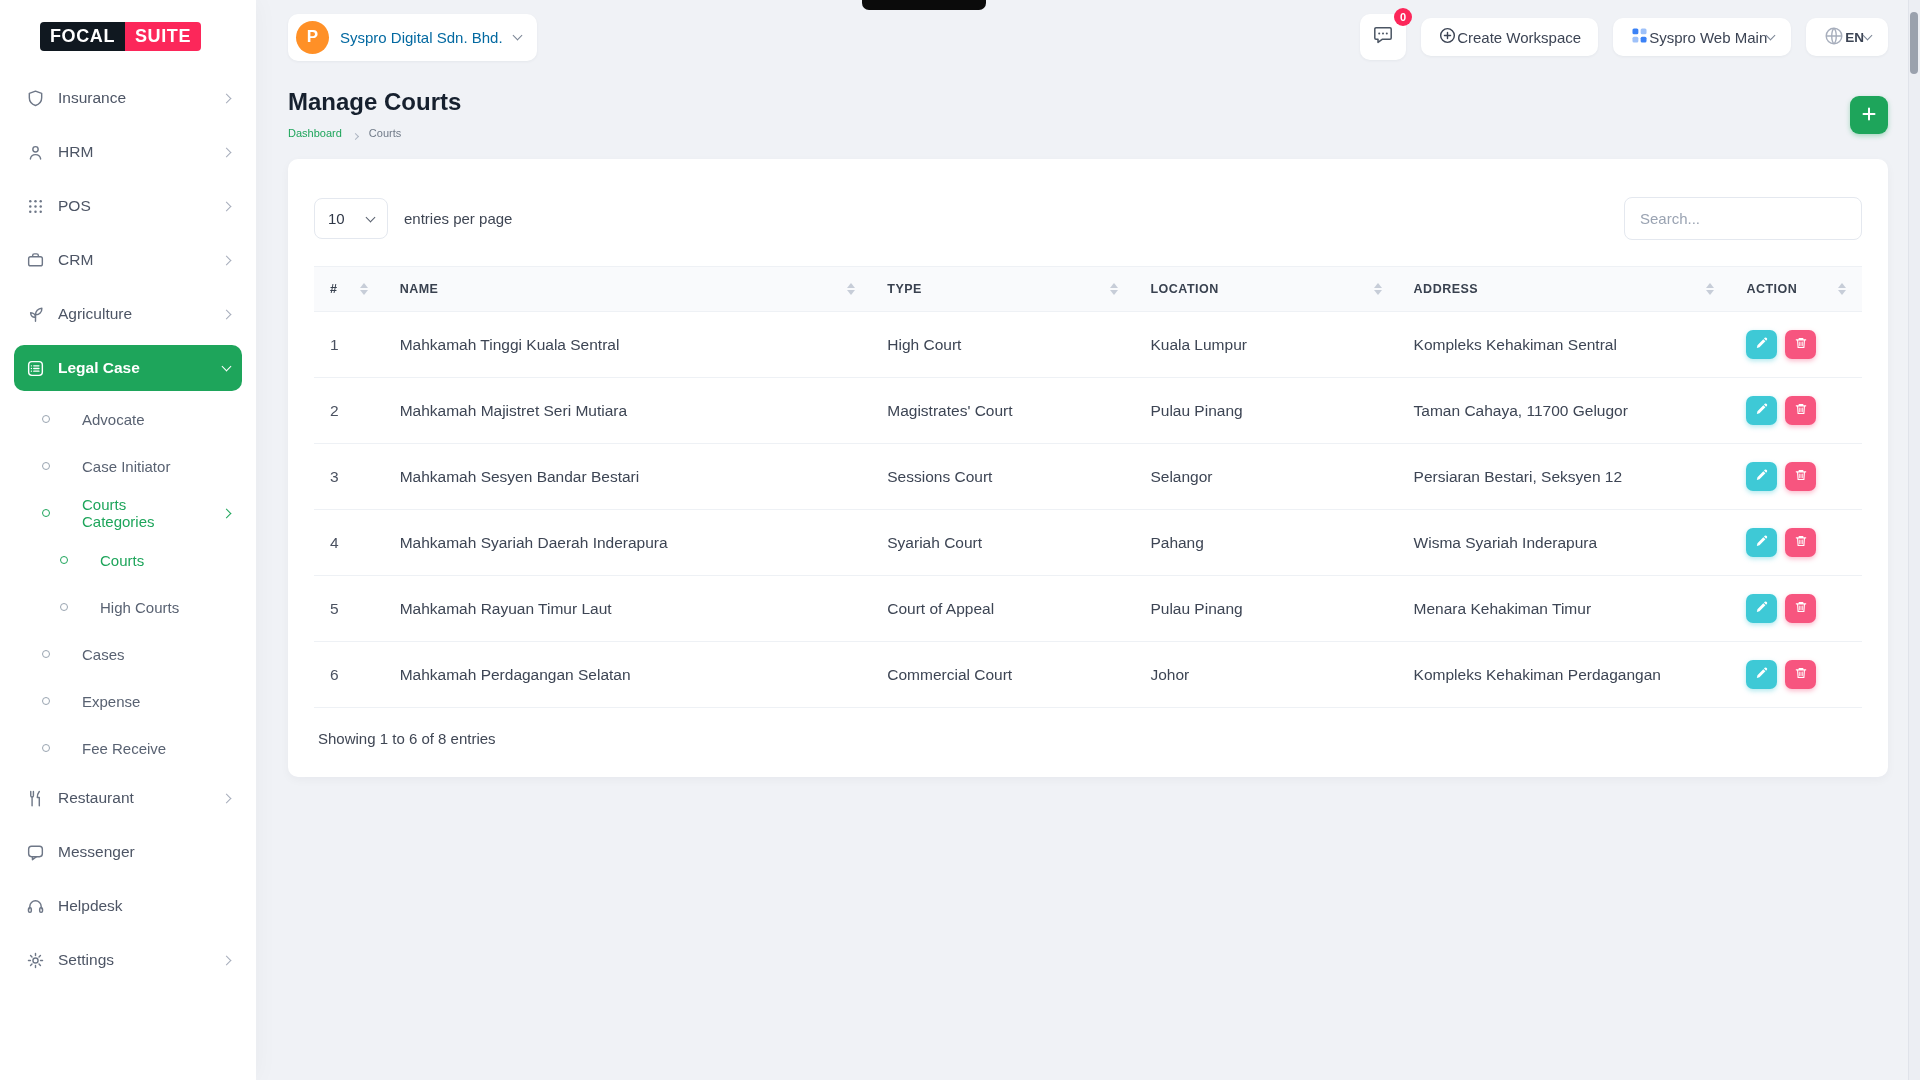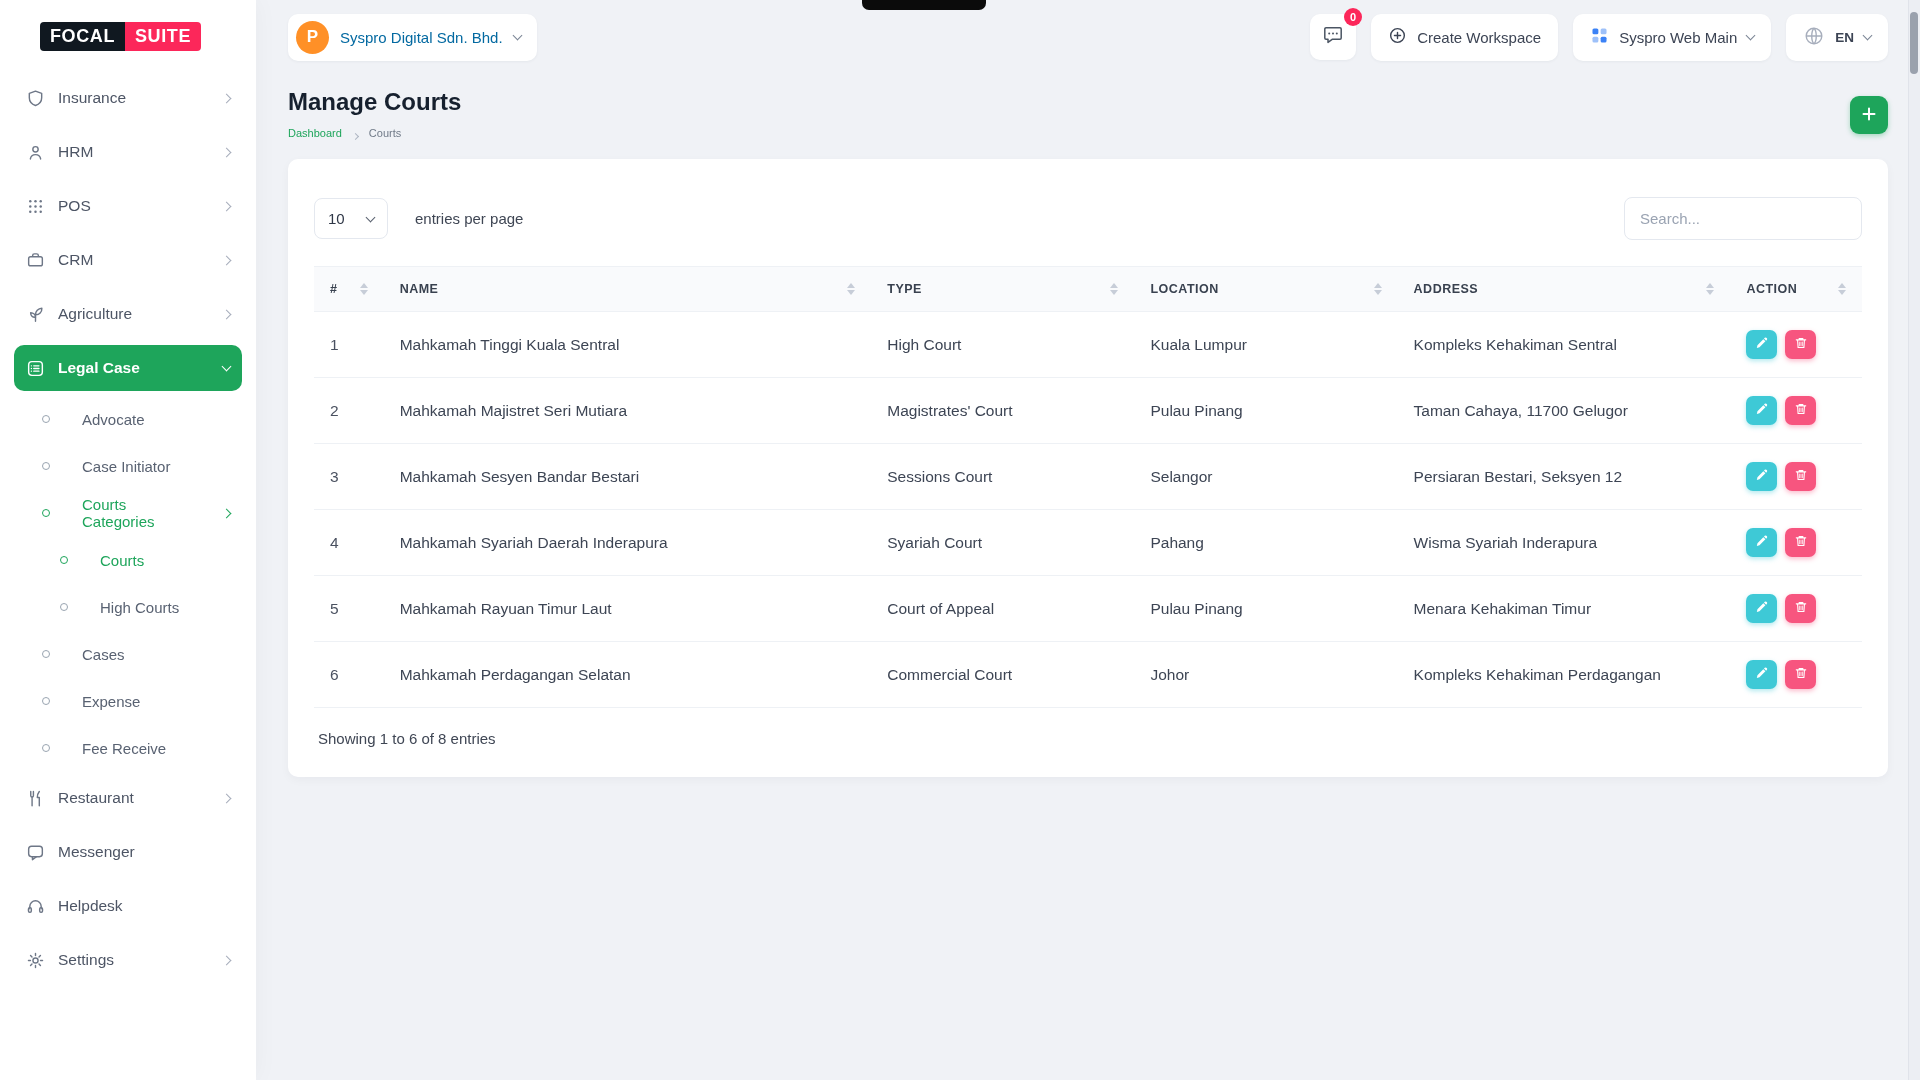--- a/index.html
+++ b/index.html
@@ -68,36 +68,36 @@
     display: flex; align-items: center; gap: 11px; padding: 0 16px 0 8px;
     box-shadow: 0 1px 3px rgba(20,30,60,.05); cursor: pointer;
   }
   .ws-logo { width: 33px; height: 33px; border-radius: 50%; background: #ff9027; color: #fff; font-weight: 800; font-size: 17px; display: flex; align-items: center; justify-content: center; }
   .ws-name { font-size: 15px; color: #0369a1; font-weight: 500; }
   .ws-pill .chev, .pill .chev { color: #7a8494; }
 
   .topbar-right { display: flex; align-items: center; gap: 15px; }
   .icon-btn { position: relative; width: 46px; height: 46px; background: #fff; border-radius: 10px; display: flex; align-items: center; justify-content: center; box-shadow: 0 1px 3px rgba(20,30,60,.05); cursor: pointer; }
   .badge { position: absolute; top: -6px; right: -6px; min-width: 18px; height: 18px; border-radius: 9px; background: var(--red); color: #fff; font-size: 11px; font-weight: 700; display: flex; align-items: center; justify-content: center; padding: 0 5px; }
-  .pill { background: #fff; height: 47px; border-radius: 10px; display: flex; align-items: center; gap: 10px; padding: 0 17px; font-size: 15px; color: #3c4454; font-weight: 500; box-shadow: 0 1px 3px rgba(20,30,60,.05); cursor: pointer; }
+  .pill { background: #fff; height: 38px; border-radius: 10px; display: flex; align-items: center; padding: 0 17px; font-size: 15px; color: #3c4454; font-weight: 500; box-shadow: 0 1px 3px rgba(20,30,60,.05); cursor: pointer; }
   .lang-code { font-size: 13.5px; font-weight: 700; color: #3c4454; }
 
   
   .content { padding: 8px 32px 0; }
   .page-head { display: flex; justify-content: space-between; align-items: flex-start; margin: 6px 0 20px; }
   .page-title { margin: 0 0 11px; font-size: 24px; font-weight: 700; color: #16202e; }
   .breadcrumb { display: flex; align-items: flex-end; gap: 11px; font-size: 11px; }
   .bc-link { color: var(--green); cursor: pointer; }
   .bc-sep { width: 5px; height: 5px; border-width: 1.6px; color: #aeb5c2; }
   .bc-cur { color: var(--muted); }
   .add-btn { width: 38px; height: 38px; border: none; border-radius: 9px; background: var(--green); display: flex; align-items: center; justify-content: center; cursor: pointer; margin-top: 8px; box-shadow: 0 2px 5px rgba(30,165,91,.35); }
 
   .card { background: #fff; border-radius: 10px; box-shadow: 0 3px 10px rgba(20,30,60,.04); padding: 38px 26px 24px; min-height: 618px; }
   .card-controls { display: flex; justify-content: space-between; align-items: center; margin-bottom: 26px; }
-  .entries-wrap { display: flex; align-items: center; gap: 27px; font-size: 15px; color: #3f4654; justify-content: flex-end; }
+  .entries-wrap { display: flex; align-items: center; gap: 16px; font-size: 15px; color: #3f4654; justify-content: flex-end; }
   .select { width: 74px; height: 41px; border: 1px solid var(--border); border-radius: 8px; background: #fff; display: flex; align-items: center; justify-content: space-between; padding: 0 13px; font-size: 15px; color: #2f3747; cursor: pointer; }
   .select .chev { color: #59616f; }
   .search { width: 238px; height: 43px; border: 1px solid var(--border); border-radius: 8px; padding: 0 15px; font-size: 15px; color: #374151; outline: none; background: #fff; margin-left: 26px; }
   .search::placeholder { color: #9aa3b2; }
 
   table { width: 100%; border-collapse: collapse; }
   thead th { background: #f9fafc; border-top: 1px solid #eef1f5; border-bottom: 1px solid #eef1f5; padding: 15px 16px; text-align: left; }
   .th-inner { display: flex; align-items: center; justify-content: space-between; font-size: 12.5px; font-weight: 700; letter-spacing: .5px; color: #39414f; text-transform: uppercase; }
   .sort { display: inline-flex; flex-direction: column; gap: 2px; margin-left: 10px; }
   .sort i { width: 0; height: 0; border-left: 4px solid transparent; border-right: 4px solid transparent; display: block; }

